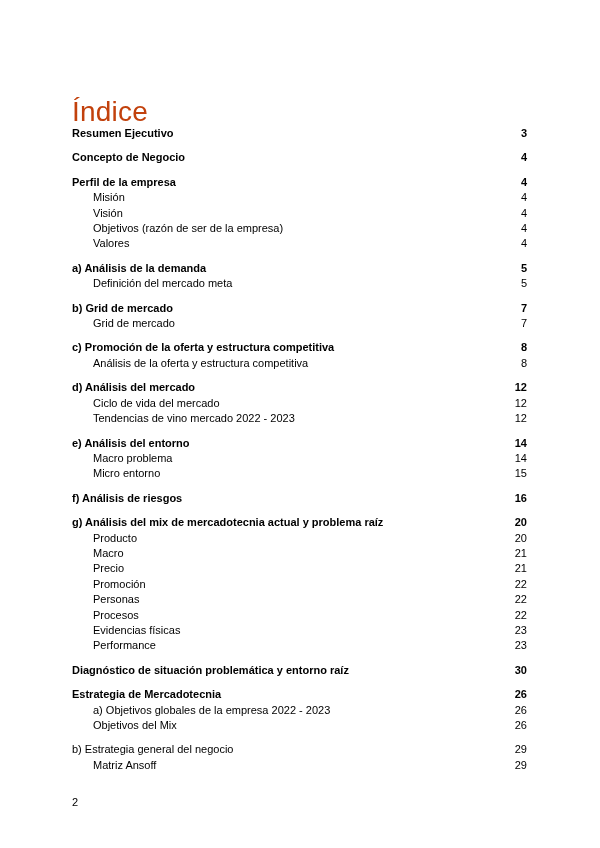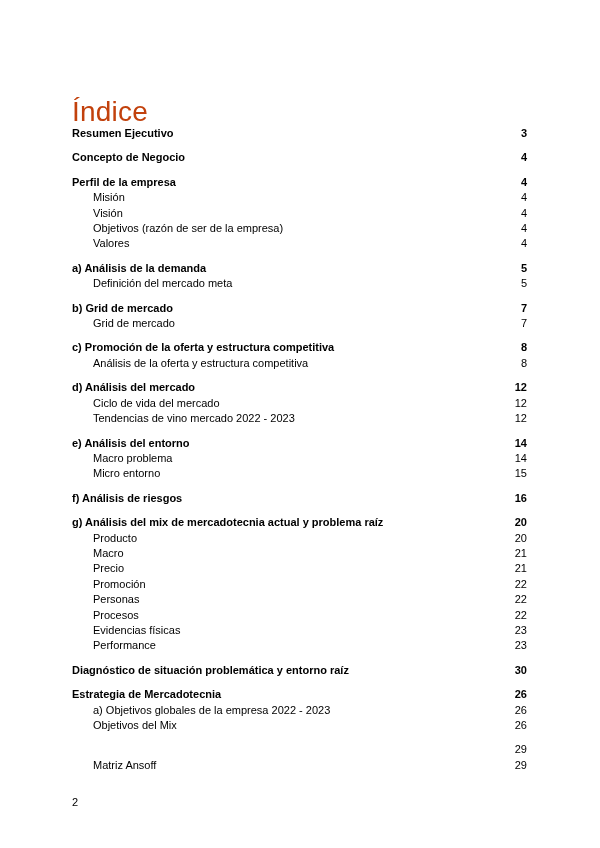--- a/index.html
+++ b/index.html
@@ -212,20 +212,21 @@
           <span class="label">a) Objetivos globales de la empresa 2022 - 2023</span>
           <span class="page-num">26</span>
         </div>
         <div class="row indent">
           <span class="label">Objetivos del Mix</span>
           <span class="page-num">26</span>
         </div>
       </div>
       <div class="group">
         <div class="row">
+          <span class="label">b) Estrategia general del negocio</span>
           <span class="page-num">29</span>
         </div>
         <div class="row indent">
           <span class="label">Matriz Ansoff</span>
           <span class="page-num">29</span>
         </div>
       </div>
     </div>
 
   <div class="footer-page-number">2</div>

